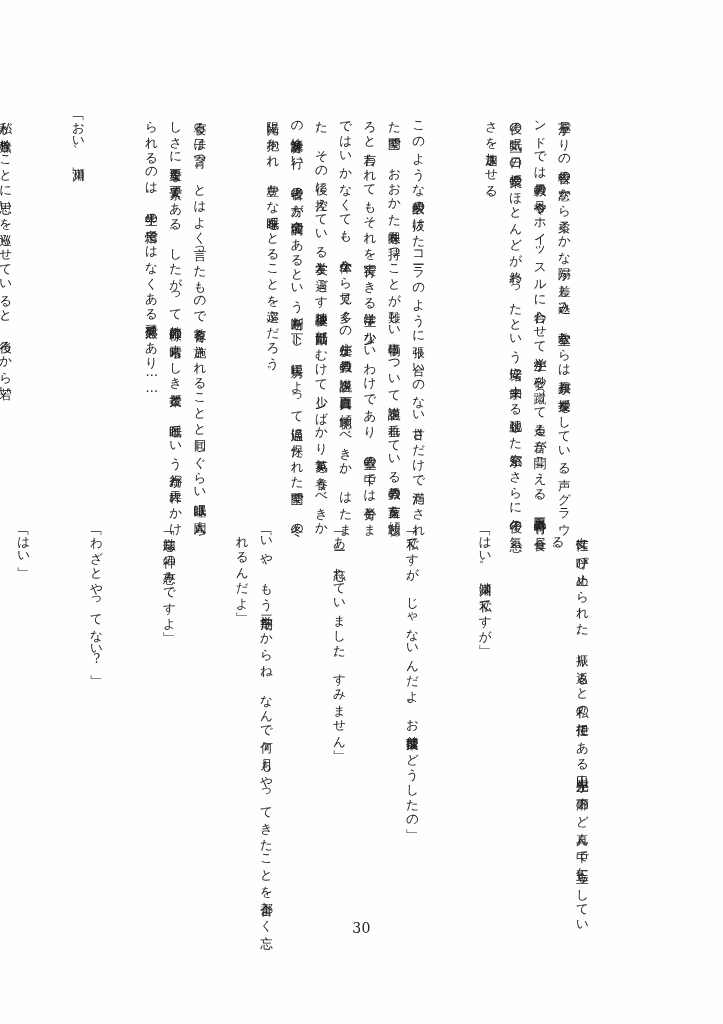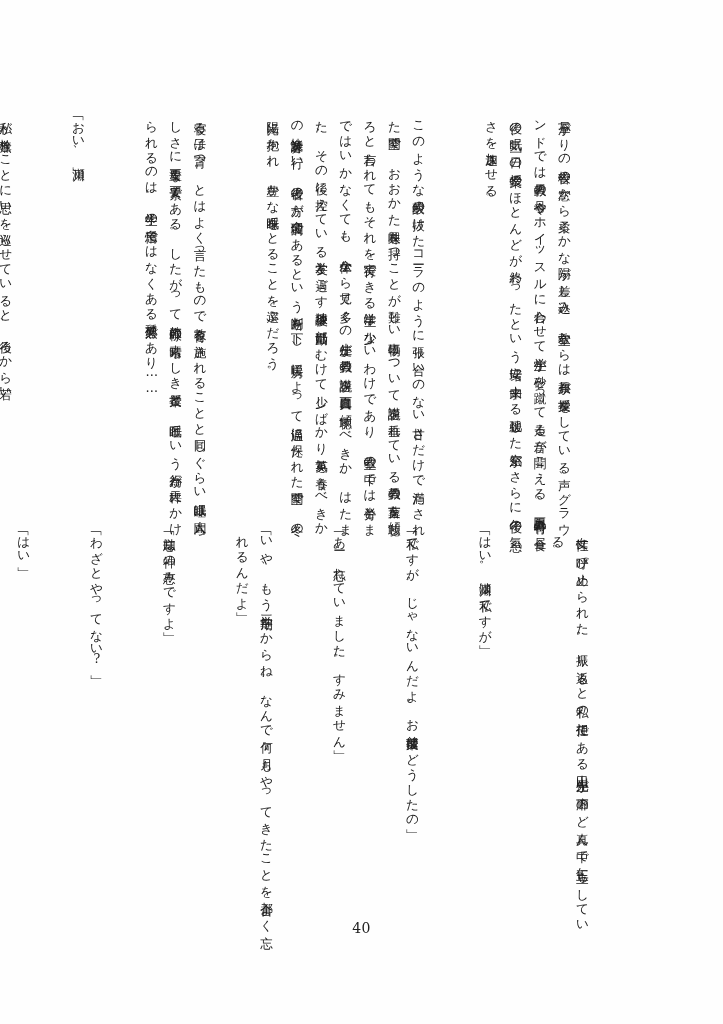--- a/index.html
+++ b/index.html
@@ -100,15 +100,15 @@
     
     
     
     
     
     
     
     
   </div>
 
-  <div id="folio">40</div>
+  <div id="folio">30</div>
 
 </div>
 
 </body></html>

